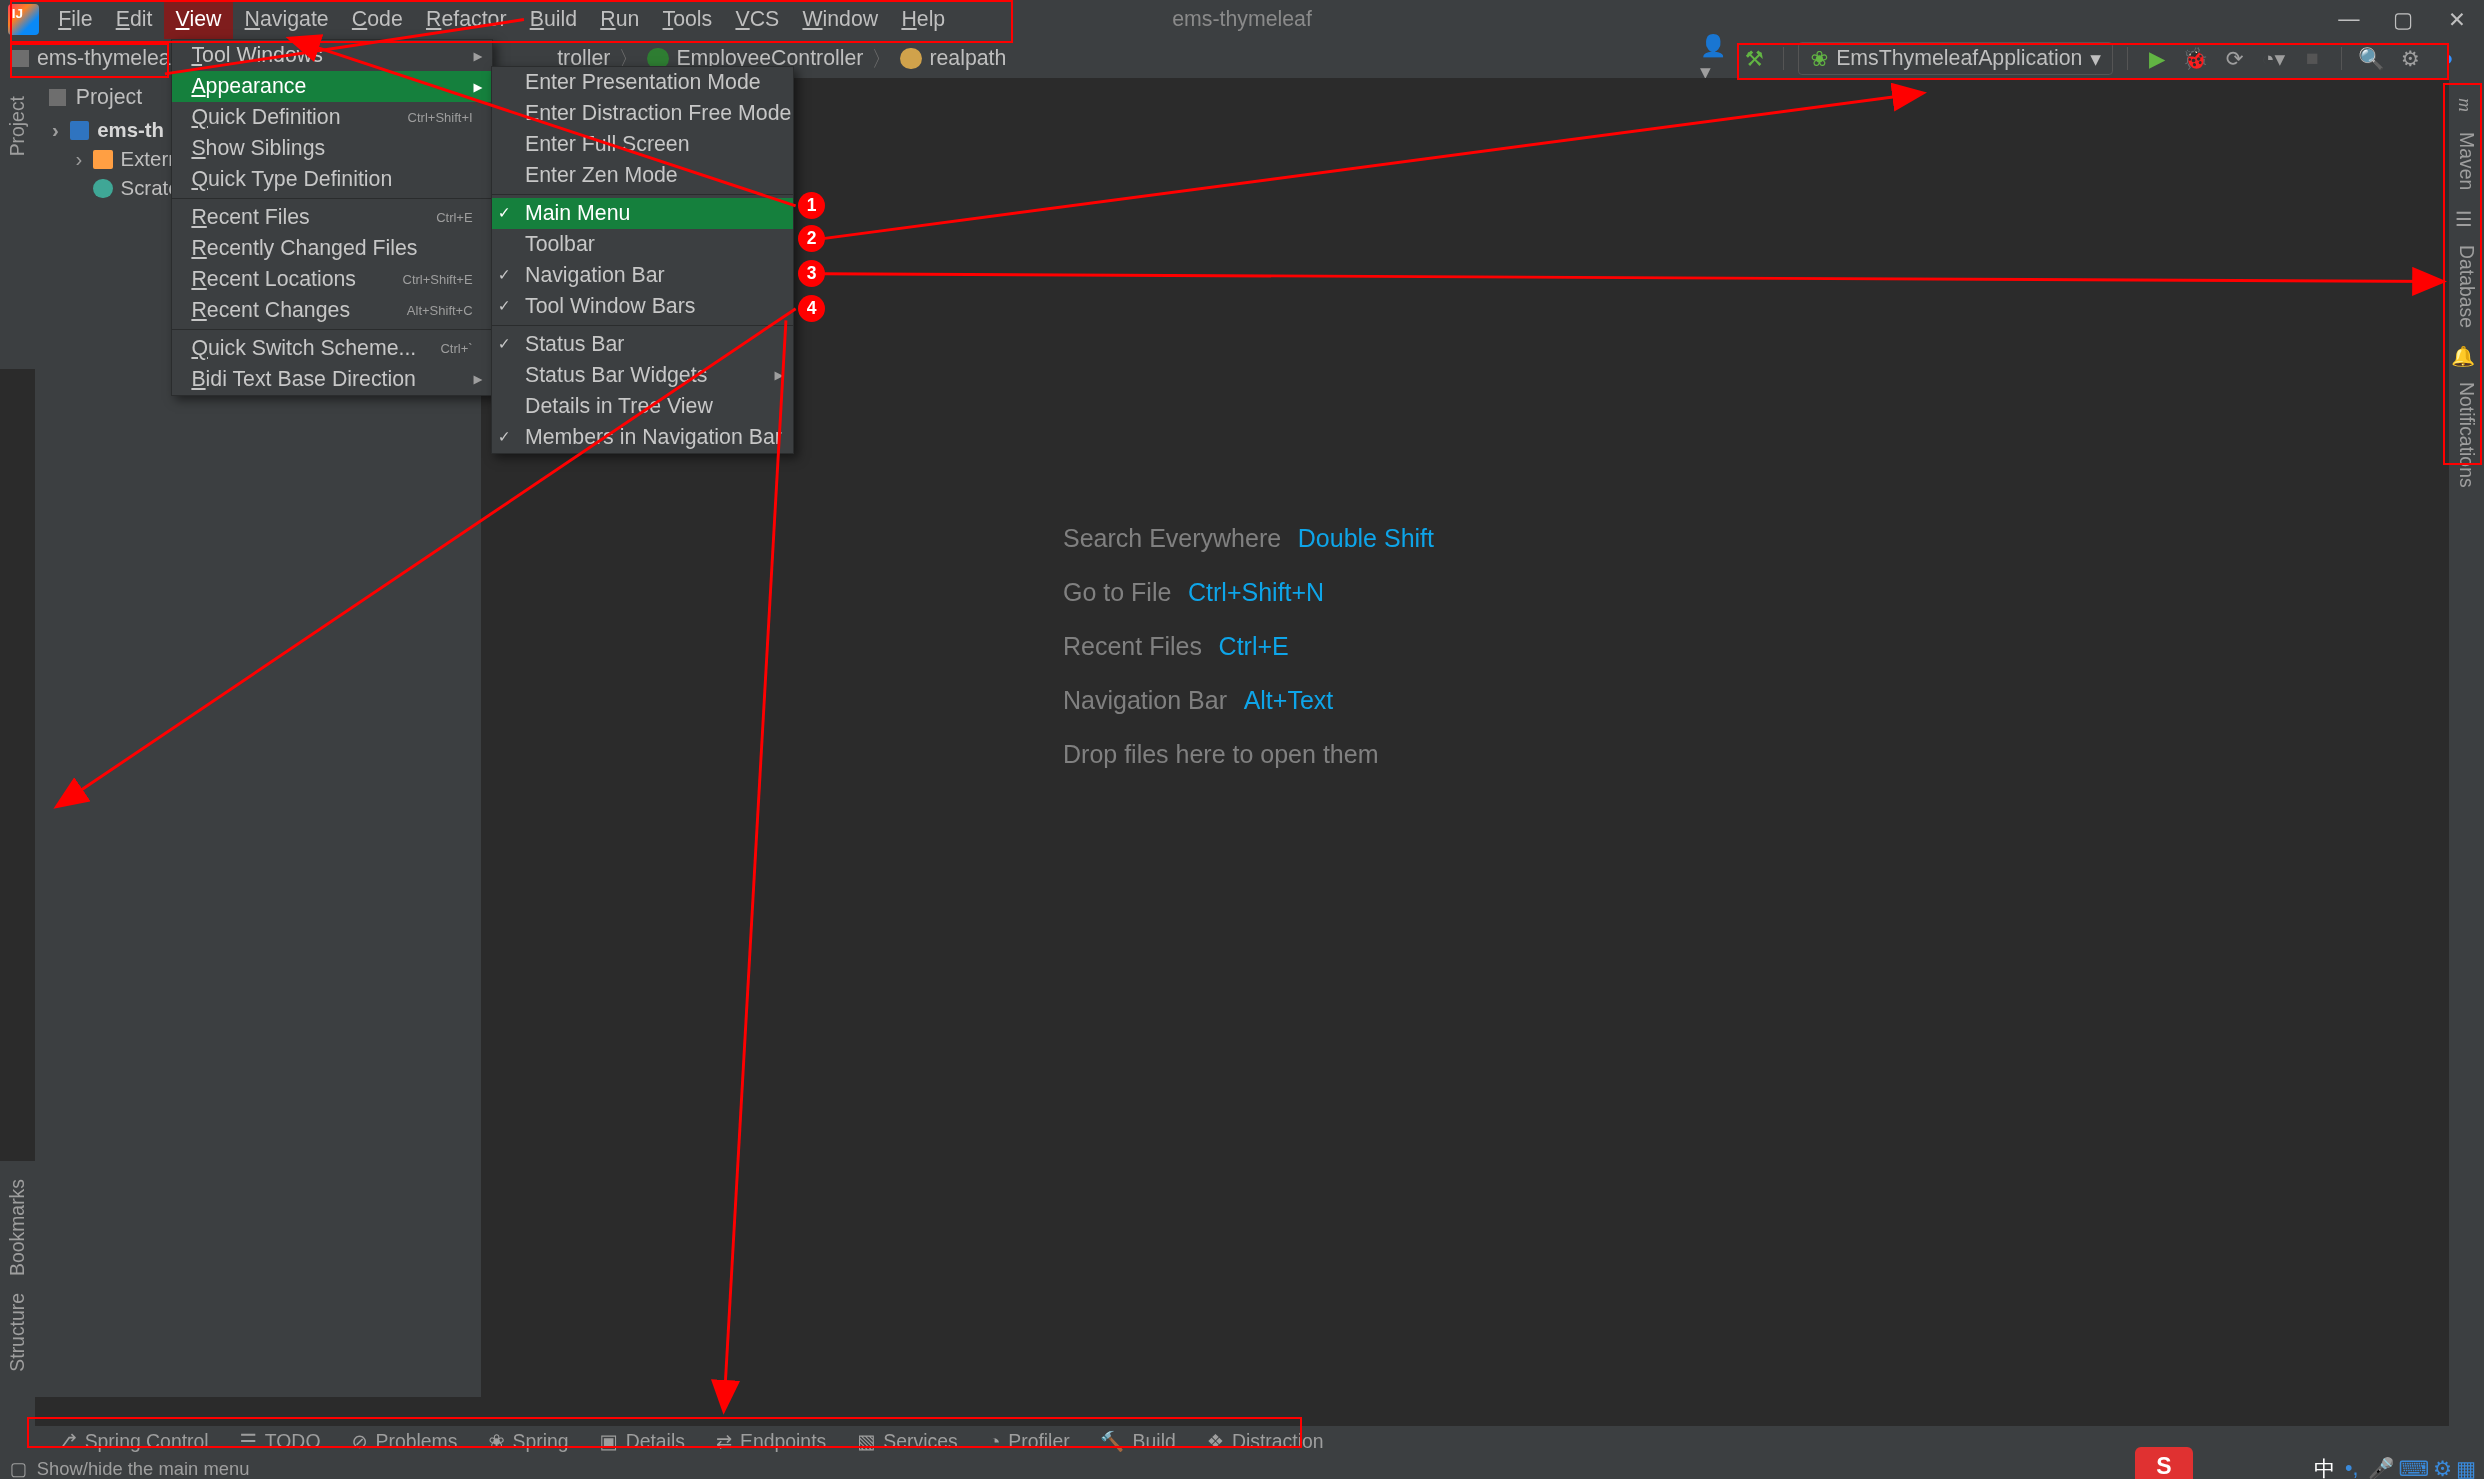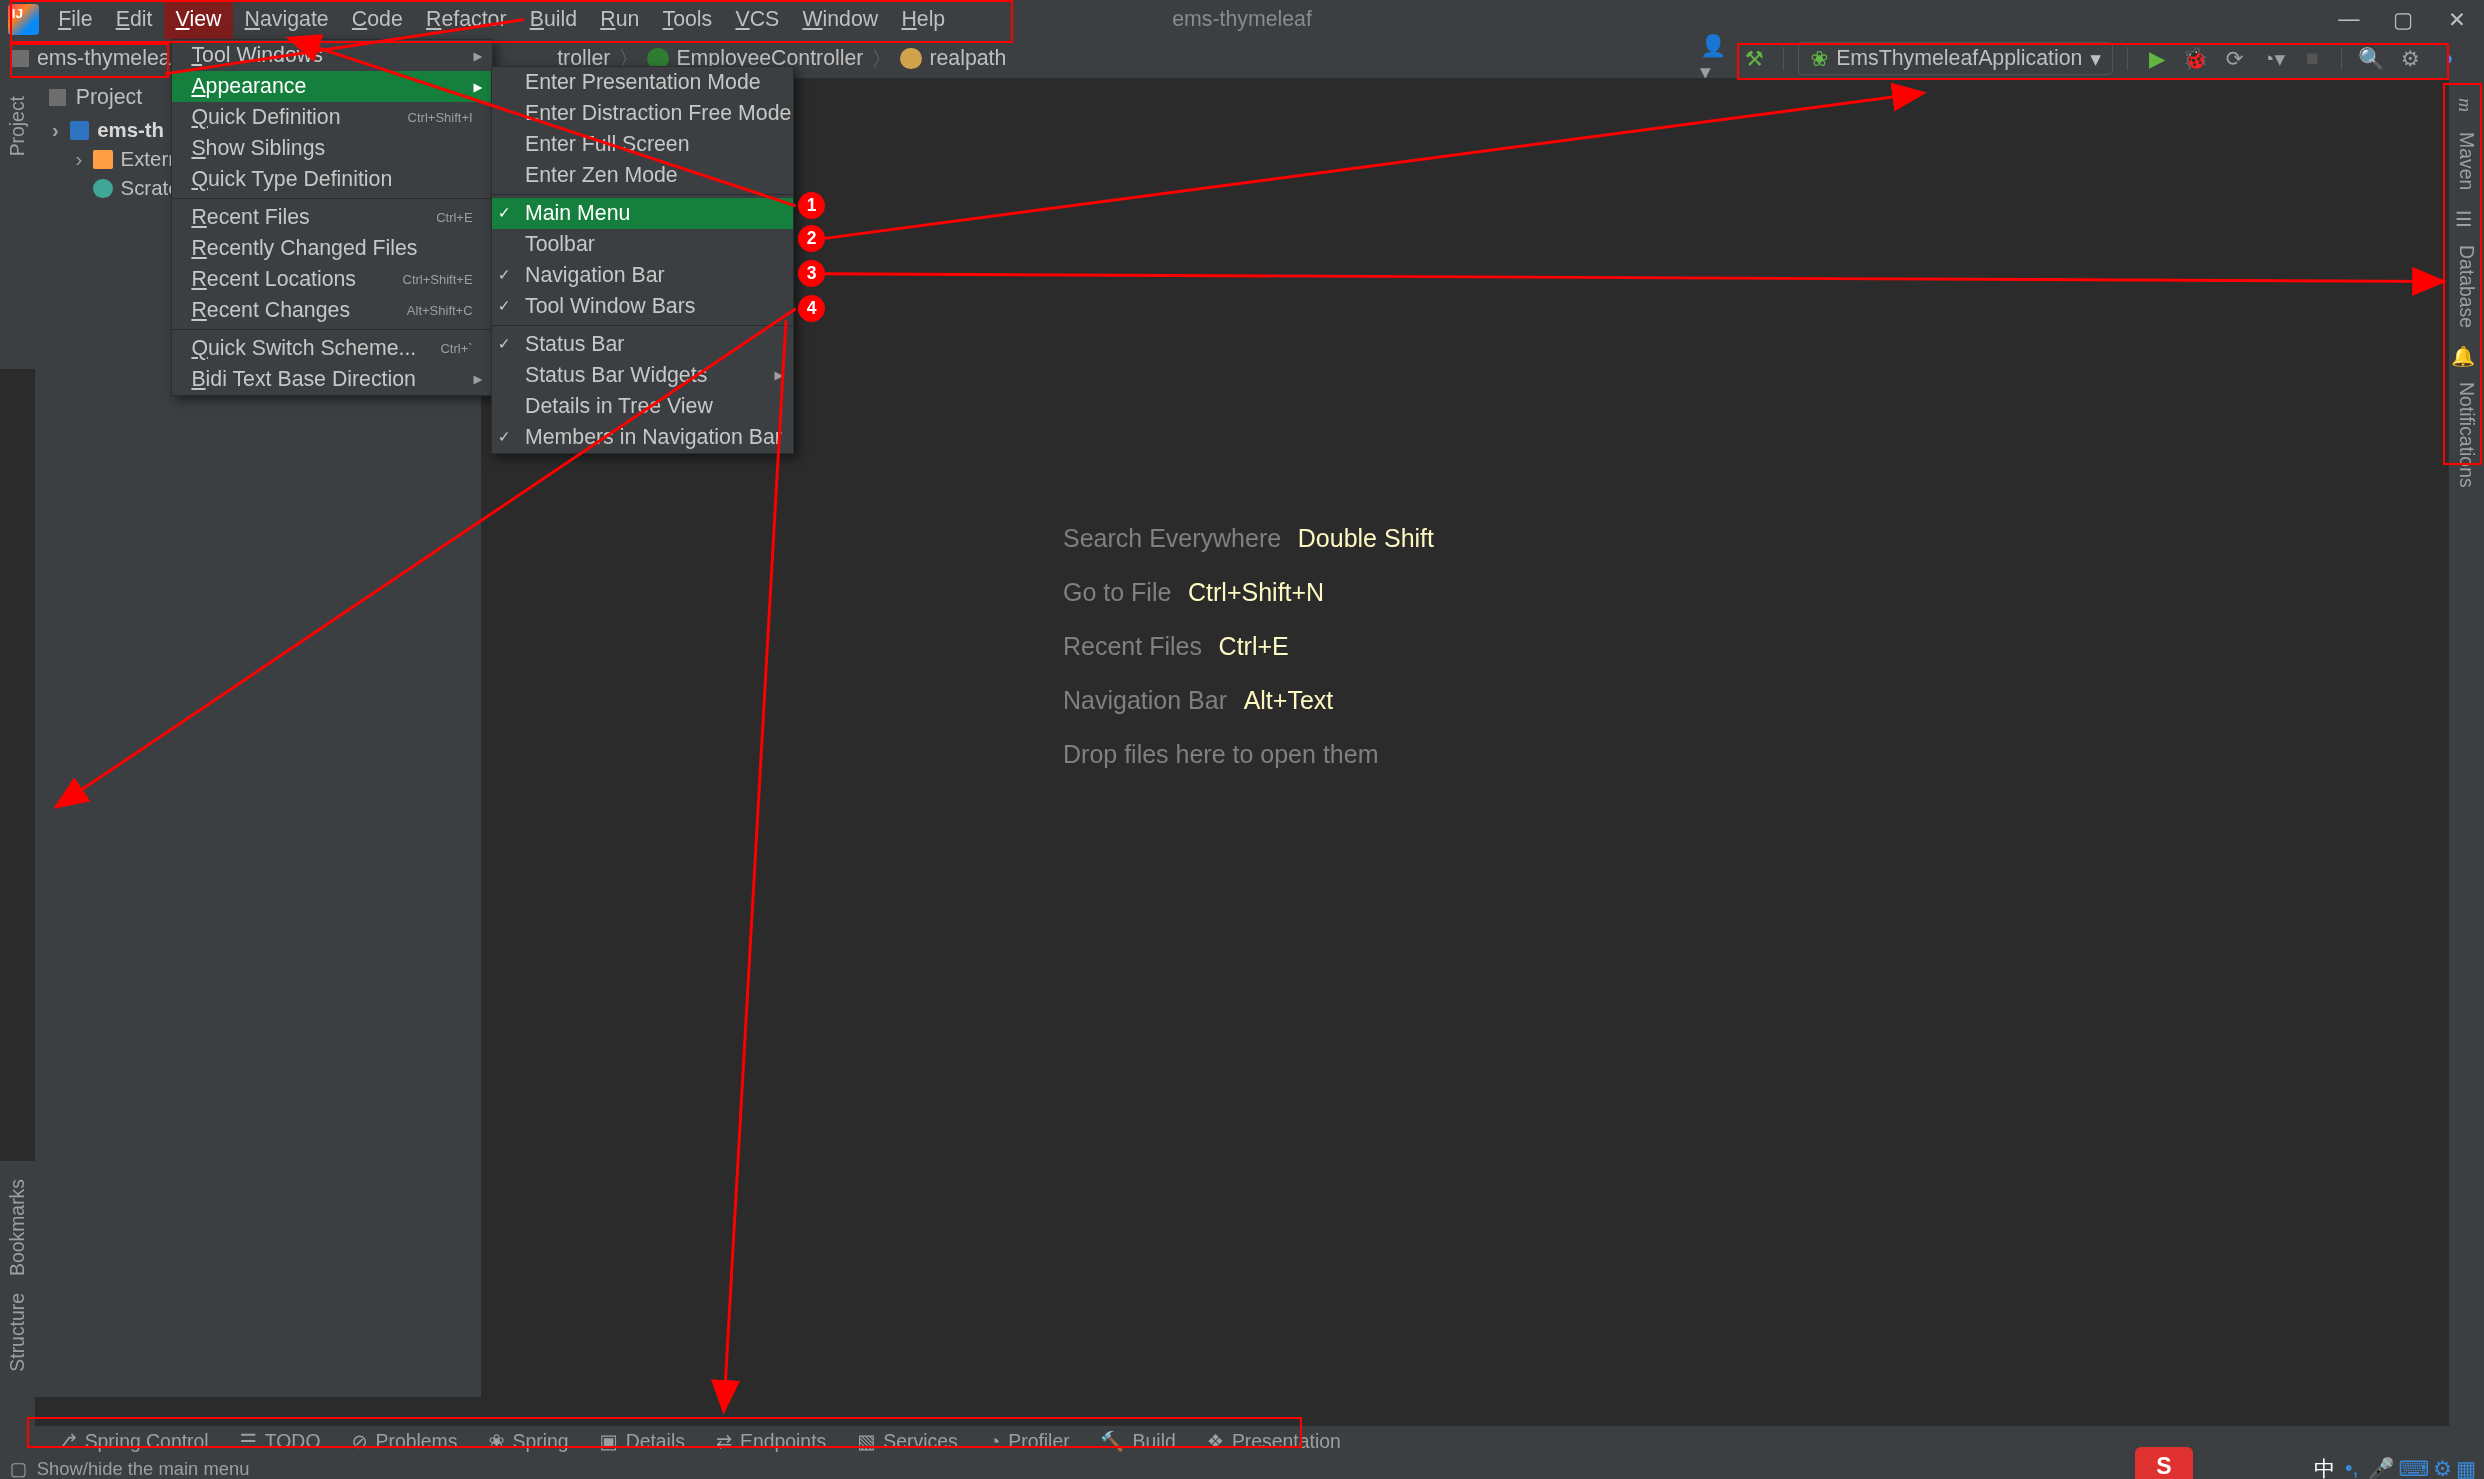--- a/index.html
+++ b/index.html
@@ -56,21 +56,21 @@
 .menu .sepline{height:1px;background:#2a2c2d;margin:2.9px 0}
 .menu .arrow::after{content:"▶";position:absolute;right:9.7px;font-size:11.6px;color:#9e9e9e}
 .menu .row.sel.arrow::after{color:#fff}
 .menu .chk{position:absolute;left:5.8px;font-size:15.5px;color:#c7c7c7}
 .menu .row.sel .chk{color:#fff}
 .menu .row.pad{padding-left:33px}
 
 #editor{position:absolute;left:481px;top:78px;right:35px;bottom:47px;background:#2b2b2b}
 #hints{position:absolute;left:582px;top:446px;color:#808080;font-size:25px}
 #hints div{margin-bottom:25px}
-#hints b{color:#fef9c3;font-weight:400;margin-left:9.7px}
+#hints b{color:#0ea5e9;font-weight:400;margin-left:9.7px}
 
 #botbar{position:absolute;left:0;right:0;bottom:23px;height:31px;background:#3c3f41;display:flex;align-items:center;gap:0;padding-left:39px}
 .bott{display:flex;align-items:center;gap:7.8px;padding:0 15.5px;color:#9e9e9e;font-size:19.4px;height:31px}
 #status{position:absolute;left:0;right:0;bottom:0;height:23px;background:#3c3f41;display:flex;align-items:center;padding-left:9.7px;color:#9e9e9e;font-size:18.4px;gap:9.7px}
 #status-right{position:absolute;right:7.8px;bottom:0;height:23px;display:flex;align-items:center;gap:3.9px}
 .ime{width:58px;height:39px;background:#e03131;color:#fff;font-weight:700;display:flex;align-items:center;justify-content:center;border-radius:5.8px;font-size:23px;position:absolute;right:291px;bottom:-5.8px}
 
 .redbox{position:absolute;border:2.9px solid #f00;pointer-events:none}
 .badge{position:absolute;width:27px;height:27px;border-radius:50%;background:#f00;color:#fff;font-size:17.5px;font-weight:700;display:flex;align-items:center;justify-content:center}
 svg.anno{position:absolute;left:0;top:0;width:2484px;height:1480px;pointer-events:none}
@@ -309,21 +309,21 @@
     <div class="bott">
       <span>◔</span>
       <span>Profiler</span>
     </div>
     <div class="bott">
       <span>🔨</span>
       <span>Build</span>
     </div>
     <div class="bott">
       <span>❖</span>
-      <span>Presentation</span>
+      <span>Distraction</span>
     </div>
   </div>
 
 <div id="status">
   <span>▢</span>
   <span>Show/hide the main menu</span>
 </div>
 <div id="status-right">
   <span style="color:#fff">中</span>
   <span style="color:#3a8adb;margin:0 5.8px">•,</span>

